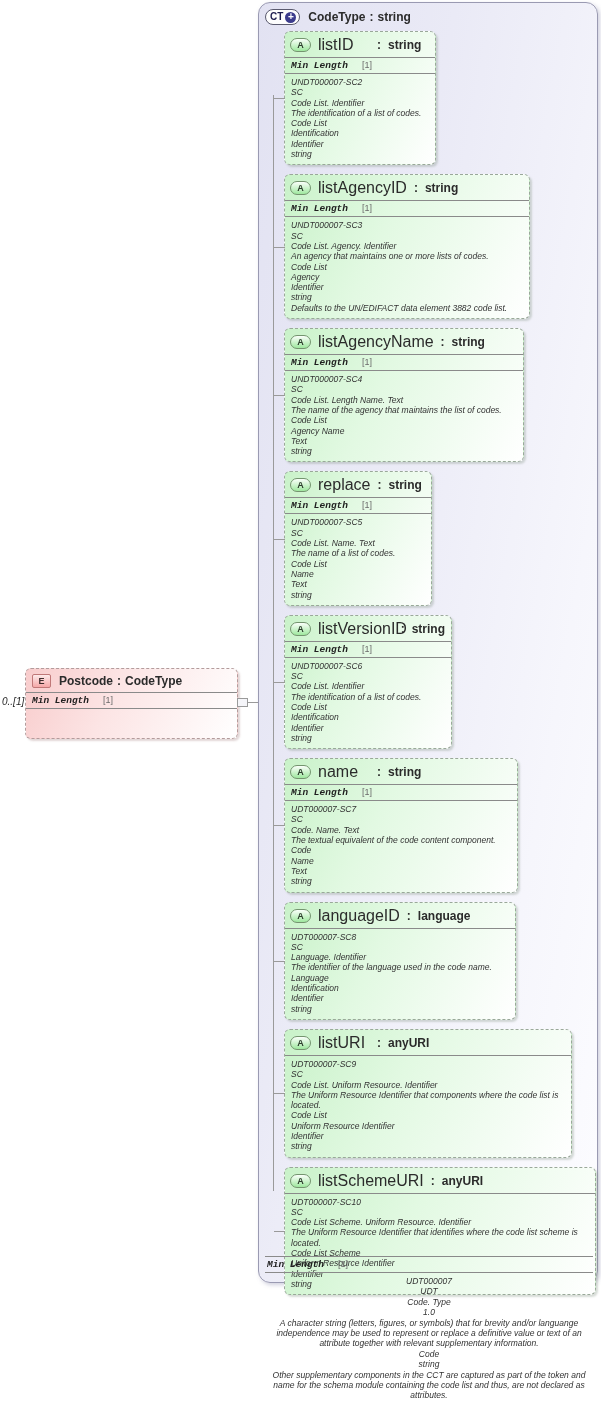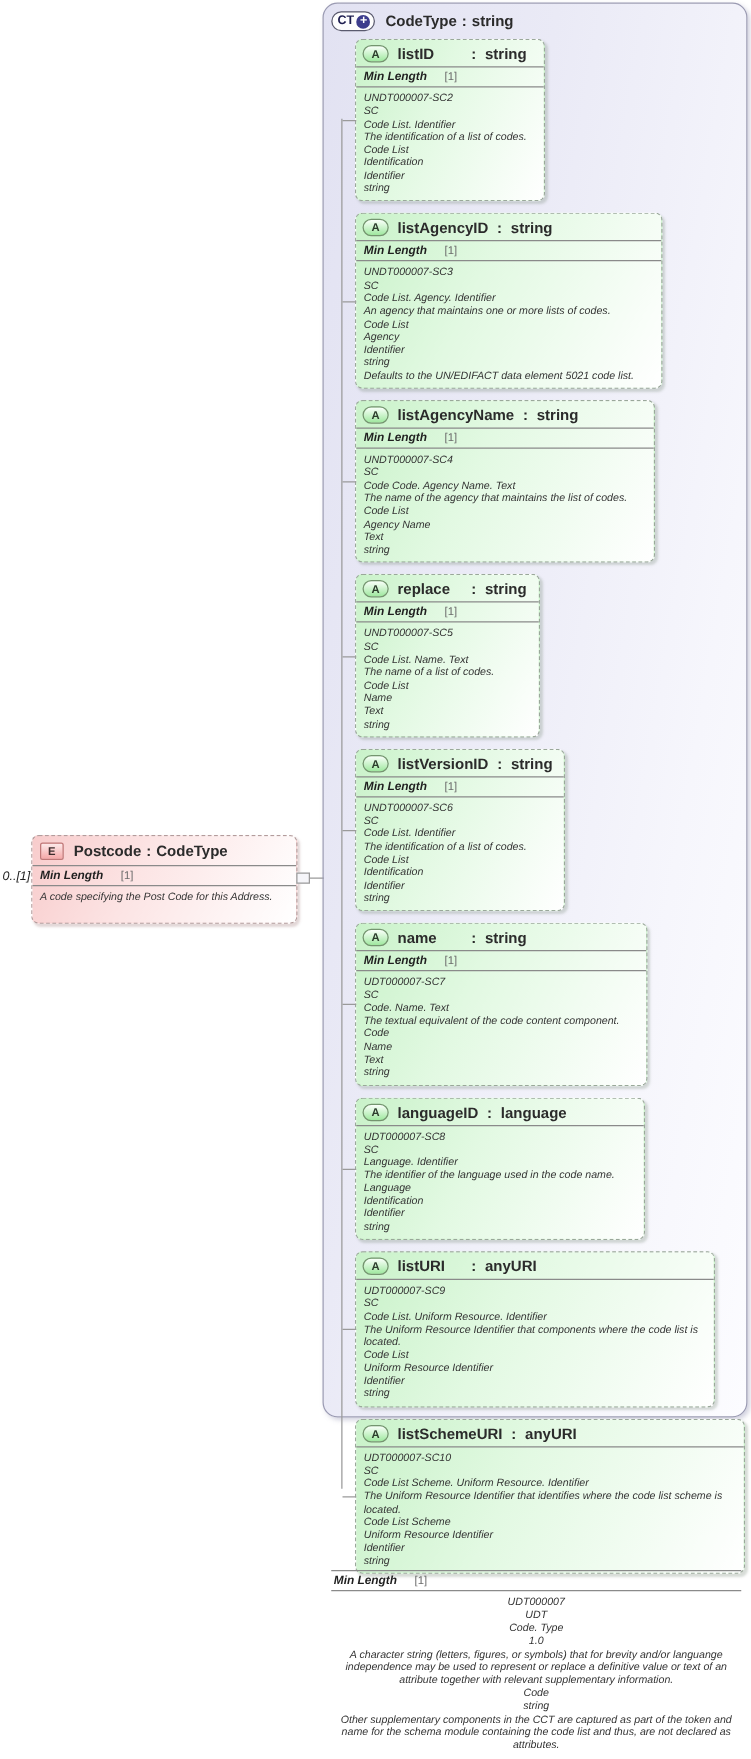--- a/index.html
+++ b/index.html
@@ -1,21 +1,21 @@
 <!DOCTYPE html>
 <html><head>
 <meta charset="utf-8">
 <style>
   * { margin:0; padding:0; box-sizing:border-box; }
   html,body { width:601px; height:1407px; background:#ffffff;
     font-family:"Liberation Sans", sans-serif; }
   .canvas { position:relative; width:601px; height:1407px; overflow:hidden; }
 
   
-  .ct-box { position:absolute; left:258px; top:2px; width:340px; height:1132px;
+  .ct-box { position:absolute; left:258px; top:2px; width:340px; height:1281px;
     border:1px solid #9a9ab2; border-radius:12px;
     background:linear-gradient(100deg,#e2e2f2 0%,#eaeaf6 35%,#f6f6fc 75%,#fcfcff 100%);
     box-shadow:2px 2px 4px rgba(120,120,160,.35); }
   .ct-header { display:flex; align-items:center; gap:8px; padding:6px 6px 0 6px; }
   .ct-icon { display:inline-flex; align-items:center; gap:2px; background:#fdfdfd;
     border:1px solid #5a5a6e; border-radius:9px; padding:1px 3px 1px 4px;
     font-size:10px; font-weight:bold; color:#1d1d4f; line-height:12px; }
   .ct-plus { display:inline-block; width:11px; height:11px; border-radius:50%;
     background:#3c3c8c; color:#fff; font-size:10px; line-height:10px;
     text-align:center; font-weight:bold; }
@@ -31,26 +31,26 @@
     background:linear-gradient(115deg,#c9f2c9 0%,#e2f9e2 40%,#ffffff 100%);
     box-shadow:2px 2px 2px rgba(110,130,110,.28); }
   .attr-box::before { content:""; position:absolute; left:-11px; top:50%; width:11px;
     height:1px; background:#9a9a9a; }
   .attr-header { display:flex; align-items:center; gap:7px; padding:4px 6px 3px 5px;
     border-bottom:1px solid #8a8a8a; }
   .a-icon { display:inline-block; min-width:21px; height:14px; text-align:center;
     border:1px solid #74946f; border-radius:7px;
     background:linear-gradient(180deg,#fafffa 0%,#9fe89f 100%);
     font-size:9px; font-weight:bold; line-height:12px; color:#2c3c2c; }
-  .attr-name { font-size:12px; font-weight:bold; color:#2b2b2b; min-width:52px; display:inline-block; }
+  .attr-name { font-size:16px; font-weight:normal; color:#2b2b2b; min-width:52px; display:inline-block; }
   .attr-name.wide { min-width:0;text-align:right; }
   .colon, .attr-type { font-size:12px; font-weight:bold; color:#2b2b2b; }
   .facet-row { display:flex; gap:14px; padding:2px 6px 2px 6px;
     border-bottom:1px solid #8a8a8a; align-items:baseline; }
-  .facet-label { font-size:9.5px; font-style:italic; font-weight:bold; color:#1f1f1f; }
+  .facet-label { font-size:9.5px; font-style:italic; font-weight:bold; color:#1f1f1f;font-family:Liberation Mono, monospace; }
   .facet-card { font-size:9px; color:#6b6b6b; }
   .annot { padding:3px 6px 5px 6px; font-size:8.5px; font-style:italic; color:#333;
     line-height:10.3px; white-space:pre-line; }
 
   
   .ct-bottom { position:absolute; left:6px; right:4px; top:1253px; }
   .ct-bottom .facet-row { border-top:1px solid #8a8a8a; border-bottom:1px solid #8a8a8a;
     padding:2px 2px; }
   .ct-bottom .annot { padding:3px 2px; line-height:10.4px;text-align:center; }
 
@@ -86,21 +86,20 @@
       <span class="title">
         <span>Postcode</span>
         <span class="colon">:</span>
         <span>CodeType</span>
       </span>
     </div>
     <div class="facet-row">
       <span class="facet-label">Min Length</span>
       <span class="facet-card">[1]</span>
     </div>
-    <div class="annot">A code specifying the Post Code for this Address.</div>
   </div>
 
   <div class="hline"></div>
   <div class="handle"></div>
 
   <div class="ct-box">
     <div class="ct-header">
       <span class="ct-icon">
         <span>CT</span>
         <span class="ct-plus">+</span>
@@ -149,37 +148,37 @@
           <span class="facet-card">[1]</span>
         </div>
         <div class="annot">UNDT000007-SC3
 SC
 Code List. Agency. Identifier
 An agency that maintains one or more lists of codes.
 Code List
 Agency
 Identifier
 string
-Defaults to the UN/EDIFACT data element 5021 code list.</div>
+Defaults to the UN/EDIFACT data element 3882 code list.</div>
       </div>
 
       <div class="attr-box" style="width:240px">
         <div class="attr-header">
           <span class="a-icon">A</span>
           <span class="attr-name">listAgencyName</span>
           <span class="colon">:</span>
           <span class="attr-type">string</span>
         </div>
         <div class="facet-row">
           <span class="facet-label">Min Length</span>
           <span class="facet-card">[1]</span>
         </div>
         <div class="annot">UNDT000007-SC4
 SC
-Code Code. Agency Name. Text
+Code List. Length Name. Text
 The name of the agency that maintains the list of codes.
 Code List
 Agency Name
 Text
 string</div>
       </div>
 
       <div class="attr-box" style="width:148px">
         <div class="attr-header">
           <span class="a-icon">A</span>

